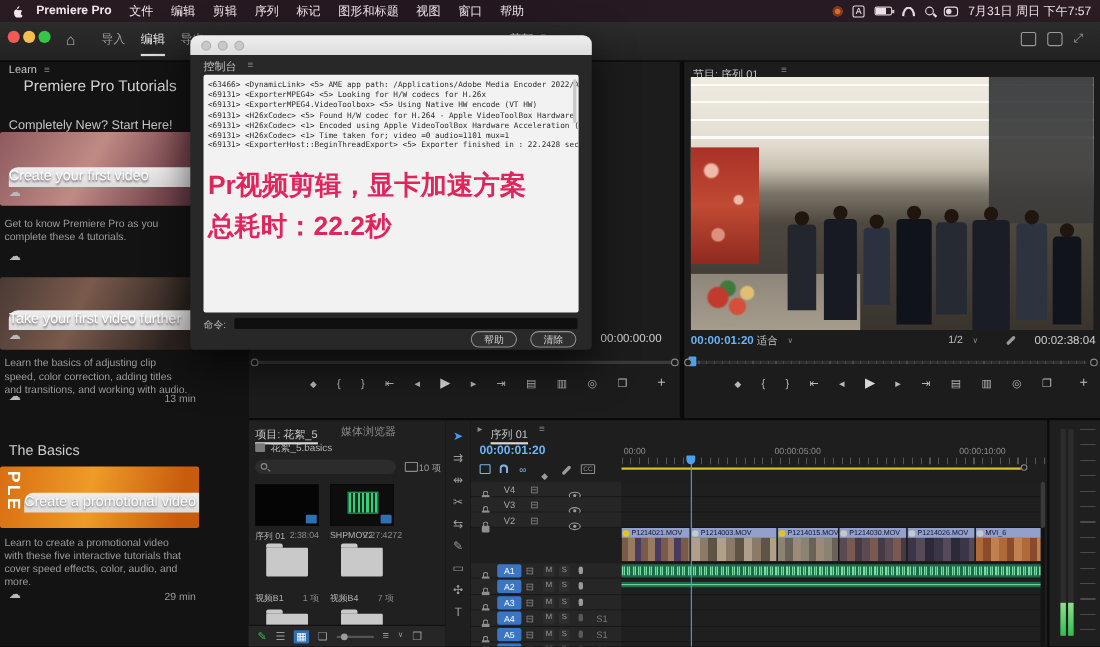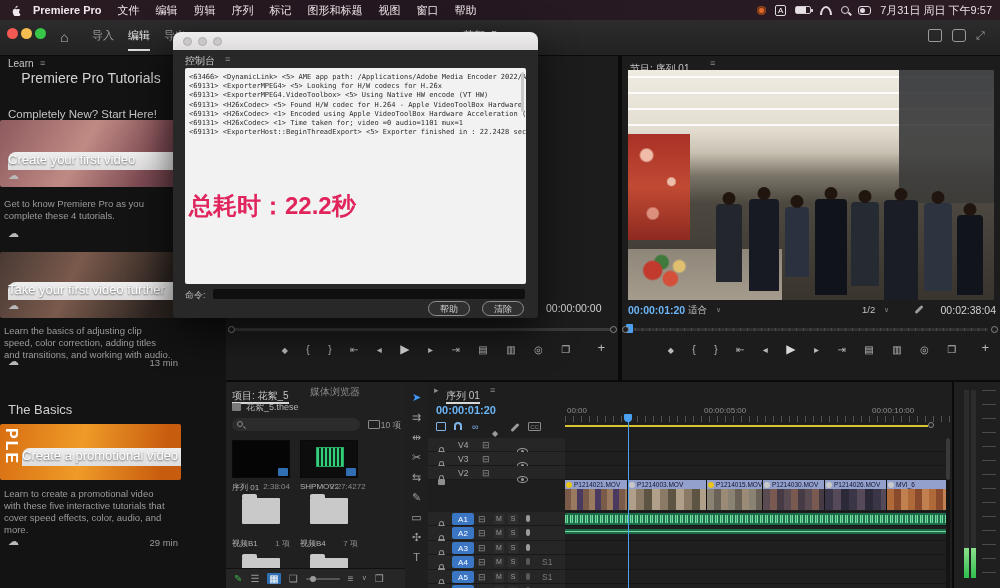--- a/index.html
+++ b/index.html
@@ -139,21 +139,21 @@
     <span class="mitem">视图</span>
     <span class="mitem">窗口</span>
     <span class="mitem">帮助</span>
     <div class="mb-right">
       <span class="st-ic rec-dot"></span>
       <span class="st-ic abox">A</span>
       <span class="st-ic batt"></span>
       <span class="st-ic wifi"></span>
       <span class="st-ic srch"></span>
       <span class="st-ic ccpill"></span>
-      <span>7月31日 周日 下午9:57</span>
+      <span>7月31日 周日 下午7:57</span>
     </div>
   </div>
 
   <div class="window">
 
     <div class="apphdr">
       <span class="tl" style="left:7px;background:#f25a53;"></span>
       <span class="tl" style="left:21px;background:#f5bd4f;"></span>
       <span class="tl" style="left:35px;background:#37c648;"></span>
       <span class="abs g-home" style="left:60px;top:8px;color:#b8b8b8;"></span>
@@ -262,21 +262,21 @@
         <span class="tbtn g-cam"></span>
         <span class="tbtn g-scr"></span>
       </div>
       <span class="abs tbtn g-plus" style="right:4px;top:283px;"></span>
     </div>
 
     <div class="panel projpanel">
       <span class="abs ptab tab-underline" style="left:6px;top:3px;">项目: 花絮_5</span>
       <span class="abs ptab-dim" style="left:84px;top:3px;">媒体浏览器</span>
       <span class="abs" style="left:6px;top:21px;width:9px;height:8px;background:#7a7a7a;border-radius:1px;"></span>
-      <span class="abs" style="left:20px;top:19px;font-size:9px;color:#b4b4b4;">花絮_5.these</span>
+      <span class="abs" style="left:20px;top:19px;font-size:9px;color:#b4b4b4;">花絮_5.basics</span>
       <div class="searchbox">
           <span class="i-search"></span>
         </div>
       <span class="abs" style="left:142px;top:38px;width:12px;height:9px;border:1px solid #8a8a8a;border-radius:1px;"></span>
       <span class="abs" style="right:4px;top:38px;font-size:8.5px;color:#9a9a9a;">10 项</span>
 
       <div class="thumb" style="left:6px;top:58px;width:58px;height:38px;">
           <span class="badge"></span>
         </div>
       <div class="thumb" style="left:74px;top:58px;width:58px;height:38px;background:#0d0d0d;">
@@ -491,20 +491,21 @@
         <div style="padding:5px 4px 0 4px;">
           <div class="logline">&lt;63466&gt; &lt;DynamicLink&gt; &lt;5&gt;  AME app path:  /Applications/Adobe Media Encoder 2022/A</div>
           <div class="logline">&lt;69131&gt; &lt;ExporterMPEG4&gt; &lt;5&gt; Looking for H/W codecs for H.26x</div>
           <div class="logline">&lt;69131&gt; &lt;ExporterMPEG4.VideoToolbox&gt; &lt;5&gt; Using Native HW encode (VT HW)</div>
           <div class="logline">&lt;69131&gt; &lt;H26xCodec&gt; &lt;5&gt; Found H/W codec for H.264 - Apple VideoToolBox Hardware Ac</div>
           <div class="logline">&lt;69131&gt; &lt;H26xCodec&gt; &lt;1&gt; Encoded using Apple VideoToolBox Hardware Acceleration (H/</div>
           <div class="logline">&lt;69131&gt; &lt;H26xCodec&gt; &lt;1&gt; Time taken for; video =0 audio=1101 mux=1</div>
           <div class="logline">&lt;69131&gt; &lt;ExporterHost::BeginThreadExport&gt; &lt;5&gt; Exporter finished in : 22.2428 secon</div>
         </div>
         <div class="abs" style="right:2px;top:4px;width:3px;height:40px;background:#c9c9c9;border-radius:2px;"></div>
+        <div class="overlay-red" style="top:84px;color:#e0245c;">Pr视频剪辑，显卡加速方案</div>
         <div class="overlay-red" style="top:122px;color:#e0245c;">总耗时：22.2秒</div>
       </div>
       <span class="abs" style="left:12px;top:257px;font-size:9px;color:#b8b8b8;">命令:</span>
       <div class="abs" style="left:40px;top:257px;width:312px;height:10px;background:#0f0f0f;border-radius:2px;"></div>
       <div class="cbtn" style="left:255px;top:269px;">帮助</div>
       <div class="cbtn" style="left:309px;top:269px;">清除</div>
     </div>
 
   </div>
 </div>

